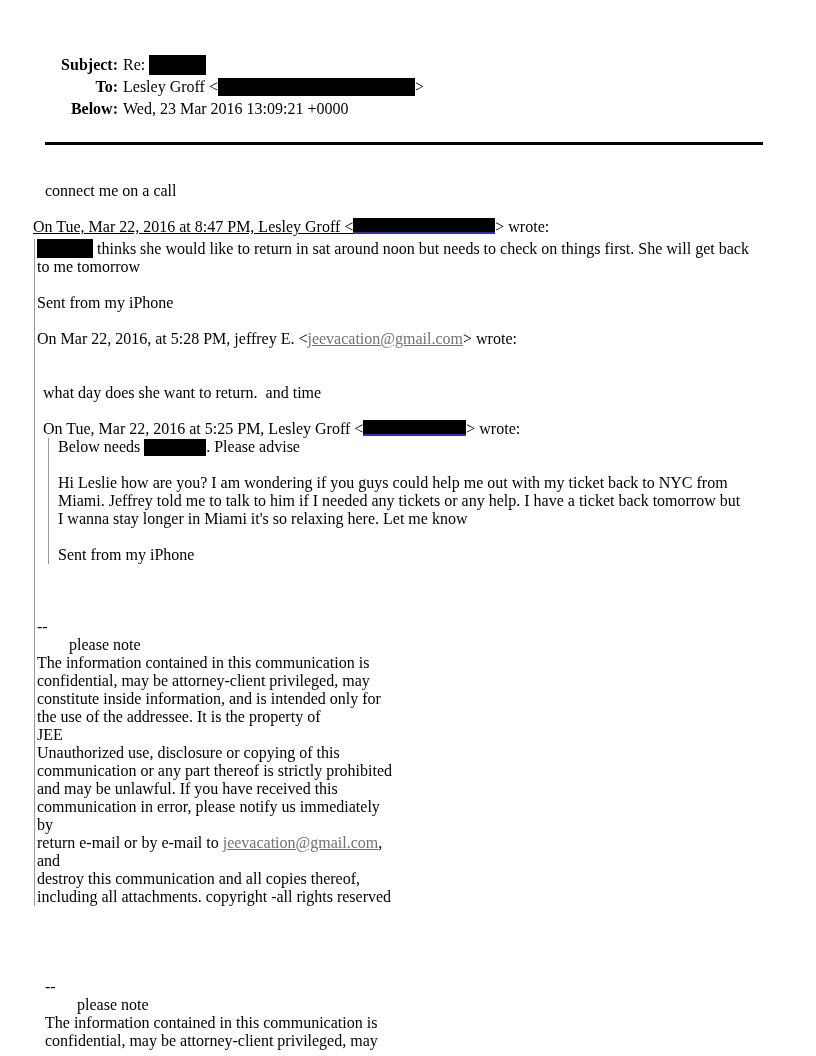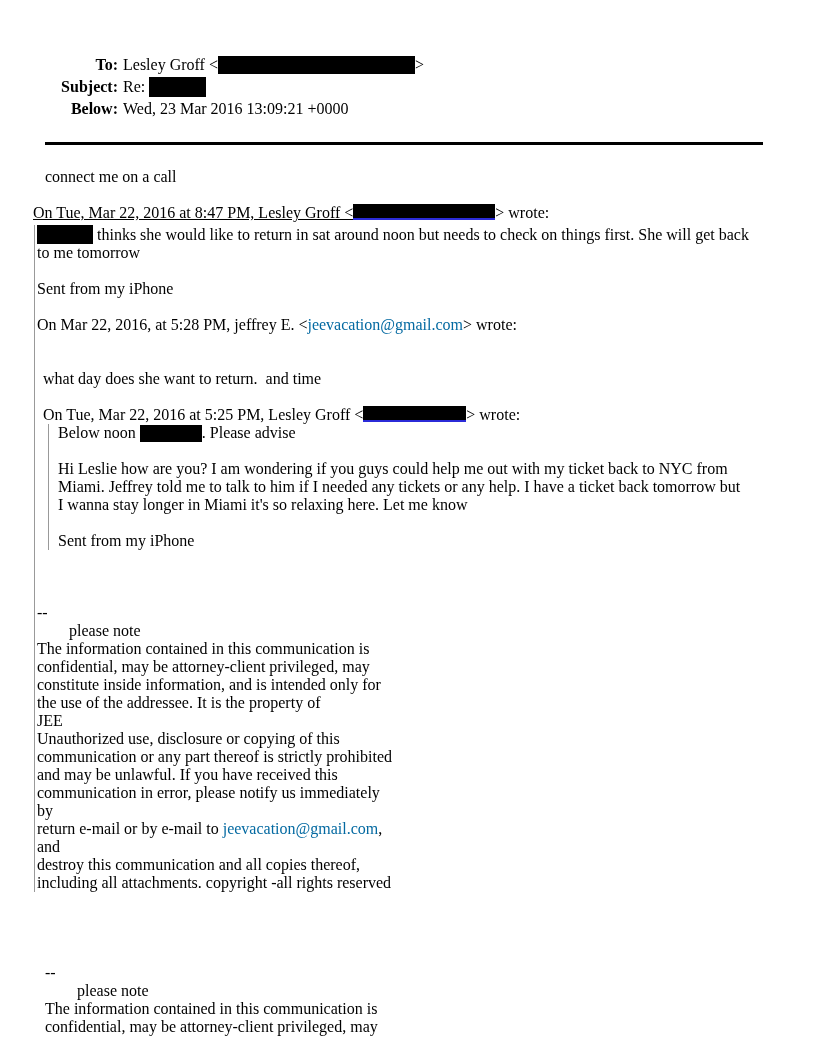--- a/index.html
+++ b/index.html
@@ -15,58 +15,58 @@
   .hrow{display:flex;}
   .hlabel{width:73px;text-align:right;font-weight:bold;flex:0 0 73px;}
   .hval{padding-left:5px;}
   .rule{height:3px;background:#000;width:718px;margin-top:22px;}
 
   
   p{margin:0;padding:0;}
   .prewrap{white-space:pre-wrap;}
   .sp{height:18px;}
   .sp2{height:36px;}
-  .opening{margin-top:23px;}
+  .opening{margin-top:37px;}
   .reply1{margin-top:18px;margin-left:-12px;}
   blockquote{margin:0;padding:0;}
   .q1{margin:3px 0 0 1px;border-left:1px solid #999;padding-left:2px;}
   .q2{margin:0 0 0 11px;border-left:1px solid #999;padding-left:9px;}
   .indent6{margin-left:6px;}
   .note-indent{padding-left:32px;}
   .sig{width:360px;}
   .attr-underline{text-decoration:underline;text-align:right;}
 
   
   .redact{display:inline-block;background:#000;vertical-align:-3px;}
   .redact-link{display:inline-block;background:#000;vertical-align:-2px;border-bottom:2px solid #2b2bd8;}
   .w-to{width:197px;height:18px;vertical-align:-4px;}
   .w-subj{width:57px;height:20px;vertical-align:-5px;}
   .w-q1{width:56px;height:19px;vertical-align:-4px;}
   .w-attr1{width:142px;height:14px;}
   .w-attr3{width:103px;height:14px;}
   .w-below{width:62px;height:17px;vertical-align:-4px;}
 
-  a.email-link{color:#0369a1;cursor:pointer;}
+  a.email-link{color:#737373;text-decoration:underline;cursor:pointer;}
 
   .gap-presig{height:54px;}
   .gap-footer{height:72px;}
 </style>
 </head>
 <body>
 
 <div class="page">
 
   <div class="mail-header">
     <div class="hrow">
+      <span class="hlabel">Subject:</span>
+      <span class="hval"><span>Re:</span> <span class="redact w-subj"></span></span>
+    </div>
+    <div class="hrow">
       <span class="hlabel">To:</span>
       <span class="hval"><span>Lesley Groff &lt;</span><span class="redact w-to"></span><span>&gt;</span></span>
-    </div>
-    <div class="hrow">
-      <span class="hlabel">Subject:</span>
-      <span class="hval"><span>Re:</span> <span class="redact w-subj"></span></span>
     </div>
     <div class="hrow">
       <span class="hlabel">Below:</span>
       <span class="hval">Wed, 23 Mar 2016 13:09:21 +0000</span>
     </div>
   </div>
 
   <div class="rule"></div>
 
   <p class="opening">connect me on a call</p>
@@ -84,21 +84,21 @@
       <div class="sp"></div>
       <p><span>On Mar 22, 2016, at 5:28 PM, jeffrey E. &lt;</span><a class="email-link">jeevacation@gmail.com</a><span>&gt; wrote:</span></p>
 
       <div class="sp2"></div>
       <p class="prewrap indent6">what day does she want to return.  and time</p>
 
       <div class="sp"></div>
       <p class="indent6"><span>On Tue, Mar 22, 2016 at 5:25 PM, Lesley Groff &lt;</span><span class="redact-link w-attr3"></span><span>&gt; wrote:</span></p>
 
       <blockquote class="q2">
-        <p><span>Below noon </span><span class="redact w-below"></span><span>. Please advise</span></p>
+        <p><span>Below needs </span><span class="redact w-below"></span><span>. Please advise</span></p>
 
         <div class="sp"></div>
         <p class="prewrap" style="width:690px;">Hi Leslie how are you? I am wondering if you guys could help me out with my ticket back to NYC from
 Miami. Jeffrey told me to talk to him if I needed any tickets or any help. I have a ticket back tomorrow but
 I wanna stay longer in Miami it's so relaxing here. Let me know</p>
 
         <div class="sp"></div>
         <p>Sent from my iPhone</p>
       </blockquote>
 

